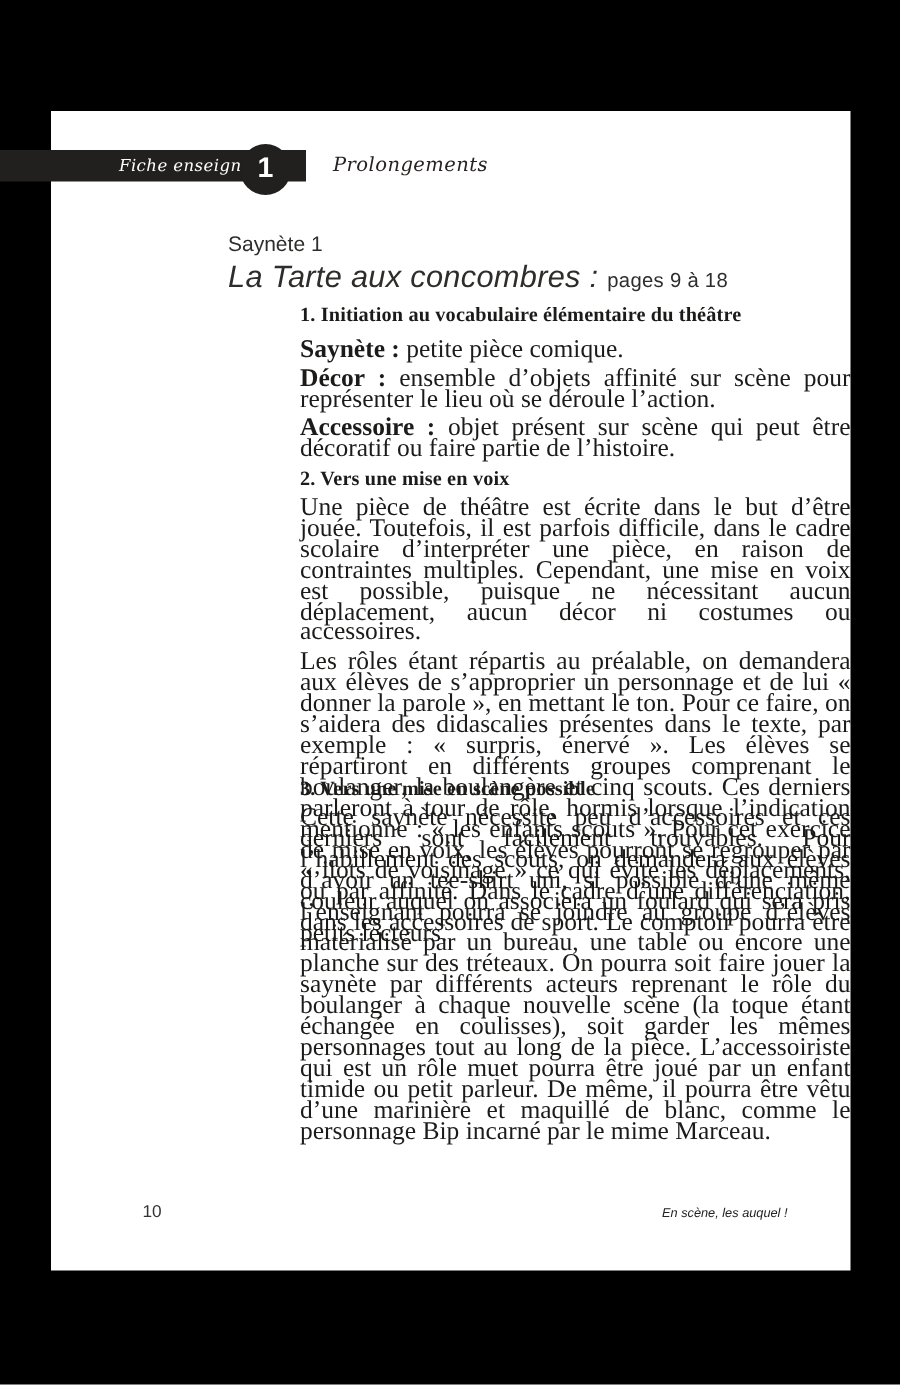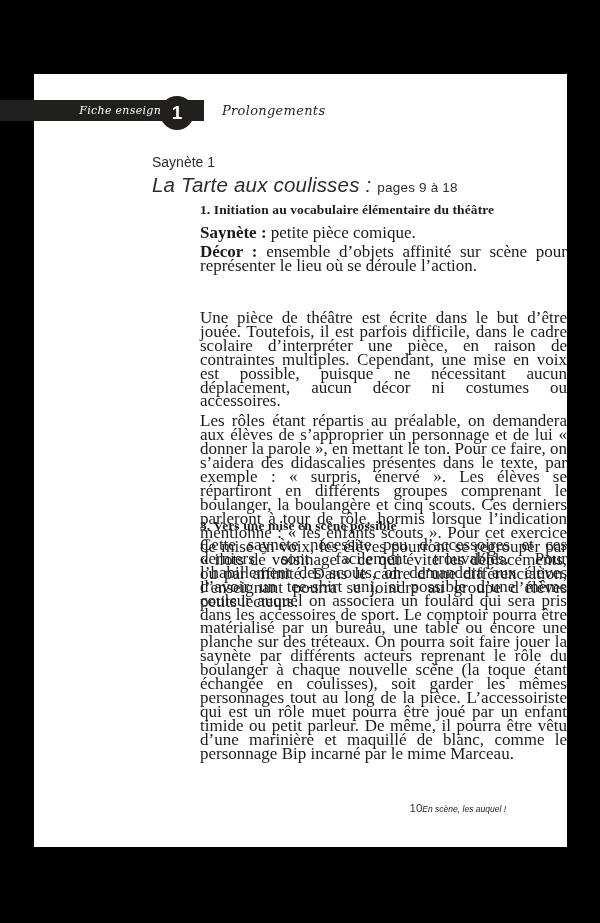--- a/index.html
+++ b/index.html
@@ -97,23 +97,23 @@
     font-size: 17px;
     line-height: 13.9px;
     text-align: justify;
     margin: 0 0 6px 0;
   }
   .def { margin-bottom: 5px; }
   .def-term { font-weight: bold; }
   
   .footer {
     position: absolute;
-    left: 61px; right: 61px; top: 728px;
+    left: 61px; right: 42px; top: 728px;
     display: flex;
-    justify-content: flex-end;
+    justify-content: space-between;
     align-items: baseline;
   }
   .page-number {
     font-family: "Liberation Sans", sans-serif;
     font-size: 11.5px;
     color: #333;
   }
   .book-title {
     font-family: "Liberation Sans", sans-serif;
     font-style: italic;
@@ -129,30 +129,32 @@
   <div class="banner">
     <span>Fiche enseignant</span>
   </div>
   <div class="banner-circle">
     <span>1</span>
   </div>
   <div class="prolongements">Prolongements</div>
 
   <div class="title-block">
     <p class="title-kicker">Saynète 1</p>
-    <p class="title-main"><span>La Tarte aux coulisses : </span><span class="title-pages">pages 9 à 18</span></p>
+    <p class="title-main"><span>La Tarte aux concombres : </span><span class="title-pages">pages 9 à 18</span></p>
   </div>
 
   <div class="section" id="sec1">
     <h2 class="sec-heading">1. Initiation au vocabulaire élémentaire du théâtre</h2>
     <p class="body-par def"><span class="def-term">Saynète : </span><span>petite pièce comique.</span></p>
     <p class="body-par def"><span class="def-term">Décor : </span><span>ensemble d’objets affinité sur scène pour représenter le lieu où se déroule l’action.</span></p>
+    <p class="body-par def"><span class="def-term">Accessoire : </span><span>objet présent sur scène qui peut être décoratif ou faire partie de l’histoire.</span></p>
   </div>
 
   <div class="section" id="sec2">
+    <h2 class="sec-heading">2. Vers une mise en voix</h2>
     <p class="body-par">Une pièce de théâtre est écrite dans le but d’être jouée. Toutefois, il est parfois difficile, dans le cadre scolaire d’interpréter une pièce, en raison de contraintes multiples. Cependant, une mise en voix est possible, puisque ne nécessitant aucun déplacement, aucun décor ni costumes ou accessoires.</p>
     <p class="body-par">Les rôles étant répartis au préalable, on demandera aux élèves de s’approprier un personnage et de lui « donner la parole », en mettant le ton. Pour ce faire, on s’aidera des didascalies présentes dans le texte, par exemple : « surpris, énervé ». Les élèves se répartiront en différents groupes comprenant le boulanger, la boulangère et cinq scouts. Ces derniers parleront à tour de rôle, hormis lorsque l’indication mentionne : « les enfants scouts ». Pour cet exercice de mise en voix, les élèves pourront se regrouper par « ilots de voisinage » ce qui évite les déplacements, ou par affinité. Dans le cadre d’une différenciation, l’enseignant pourra se joindre au groupe d’élèves petits lecteurs.</p>
   </div>
 
   <div class="section" id="sec3">
     <h2 class="sec-heading">3. Vers une mise en scène possible</h2>
     <p class="body-par">Cette saynète nécessite peu d’accessoires et ces derniers sont facilement trouvables. Pour l’habillement des scouts, on demandera aux élèves d’avoir un tee-shirt uni, si possible d’une même couleur auquel on associera un foulard qui sera pris dans les accessoires de sport. Le comptoir pourra être matérialisé par un bureau, une table ou encore une planche sur des tréteaux. On pourra soit faire jouer la saynète par différents acteurs reprenant le rôle du boulanger à chaque nouvelle scène (la toque étant échangée en coulisses), soit garder les mêmes personnages tout au long de la pièce. L’accessoiriste qui est un rôle muet pourra être joué par un enfant timide ou petit parleur. De même, il pourra être vêtu d’une marinière et maquillé de blanc, comme le personnage Bip incarné par le mime Marceau.</p>
   </div>
 
   <div class="footer">

